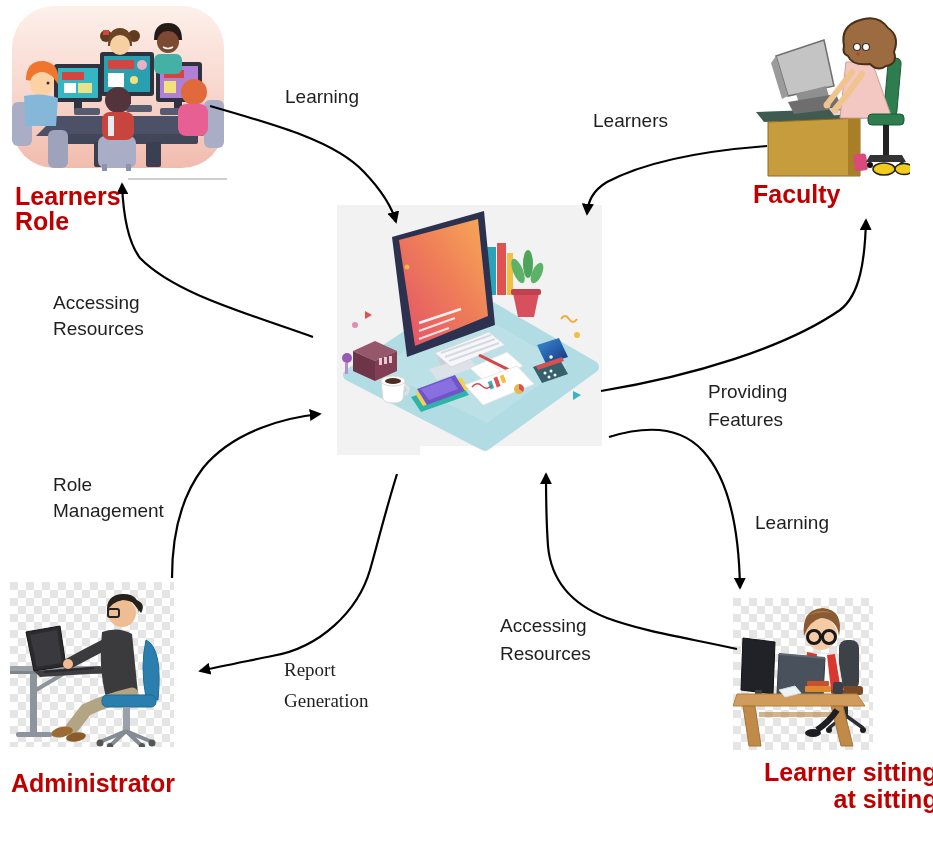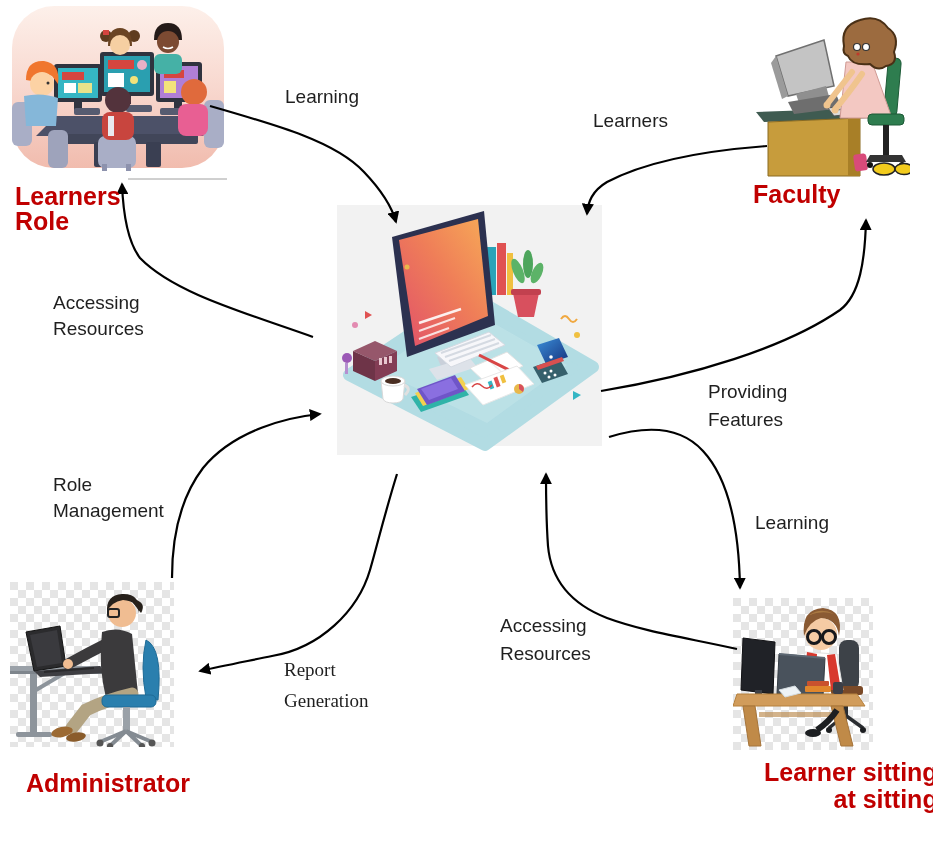--- a/index.html
+++ b/index.html
@@ -370,21 +370,21 @@
     <div>Generation</div>
   </div>
 
   <div class="nlabel" style="left:15px;top:184px;">
     <div>Learners</div>
     <div>Role</div>
   </div>
   <div class="nlabel" style="left:753px;top:182px;">
     <div>Faculty</div>
   </div>
-  <div class="nlabel" style="left:26px;top:771px;">
+  <div class="nlabel" style="left:11px;top:771px;">
     <div>Administrator</div>
   </div>
   <div class="nlabel lh27" style="left:764px;top:759px;">
     <div>Learner sitting</div>
     <div>at sitting</div>
   </div>
 
 </div>
 
 </body></html>

